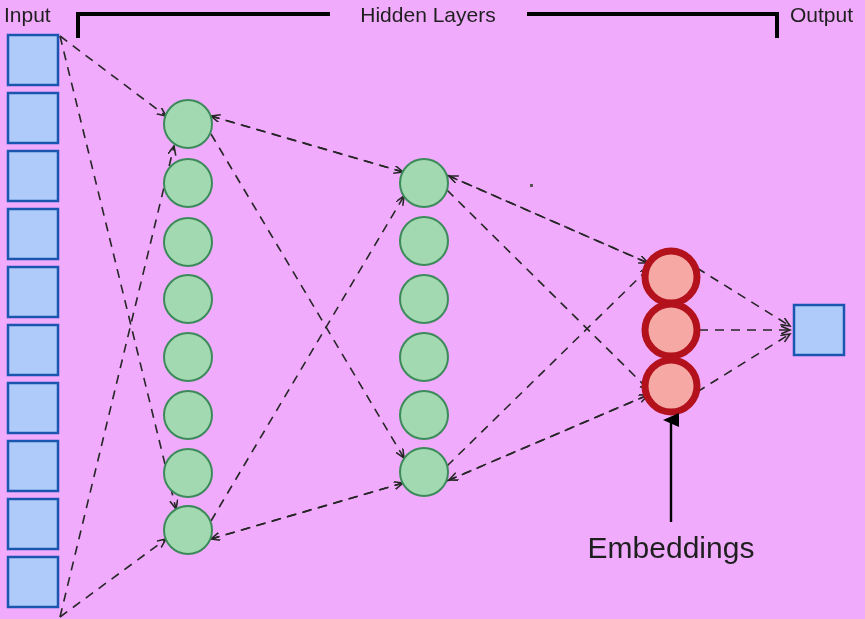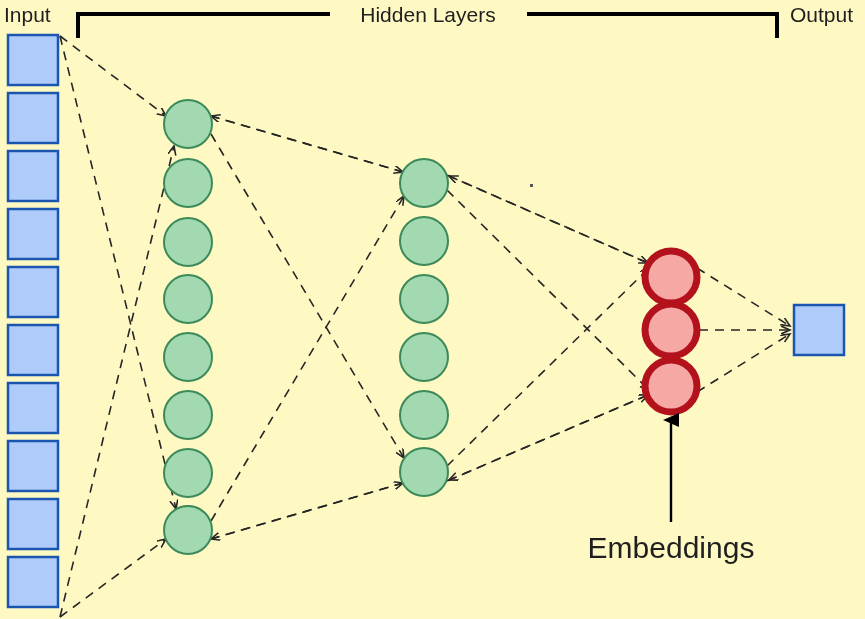--- a/index.html
+++ b/index.html
@@ -8,21 +8,21 @@
     background: #ffffff;
   }
   body {
     font-family: "Liberation Sans", sans-serif;
     -webkit-font-smoothing: antialiased;
   }
   #diagram-root {
     position: relative;
     width: 865px;
     height: 619px;
-    background: #fef9c3;
+    background: #f0abfc;
     overflow: hidden;
   }
   #nn-svg {
     position: absolute;
     left: 0;
     top: 0;
     width: 865px;
     height: 619px;
     display: block;
   }

